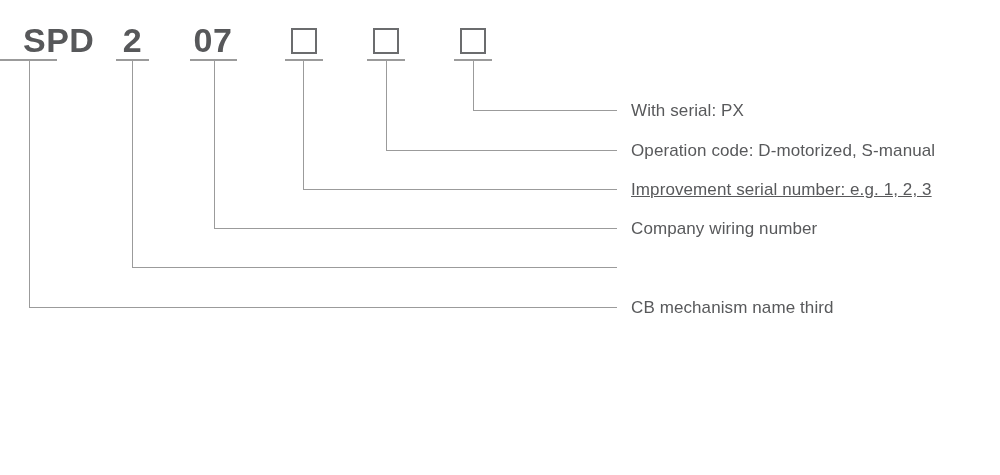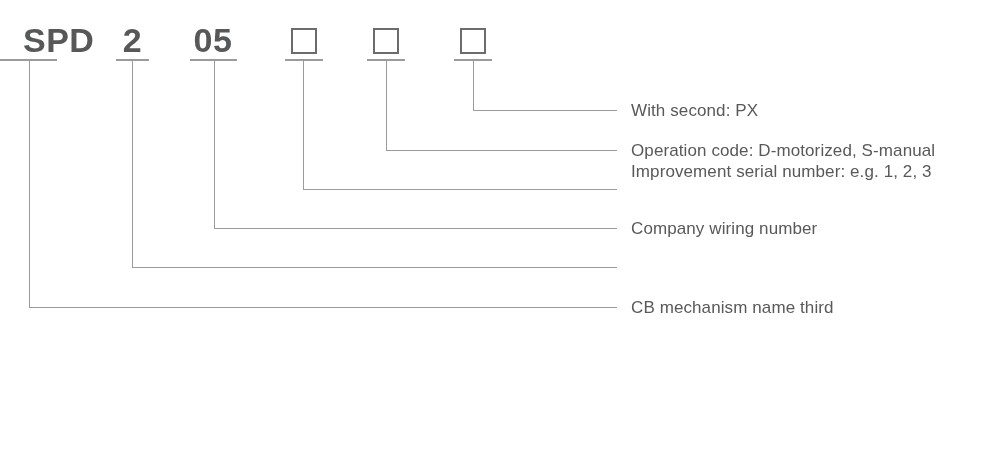--- a/index.html
+++ b/index.html
@@ -79,50 +79,50 @@
     height: 22px;
     line-height: 22px;
     font-family: "Liberation Sans", sans-serif;
     font-size: 17px;
     letter-spacing: 0.1px;
     color: var(--label-text, #58595b);
     white-space: nowrap;
   }
   .l-1 { top: 100px; }
   .l-2 { top: 140px; }
-  .l-3 { top: 161px; }
+  .l-3 { top: 179px; text-decoration: underline; }
   .l-4 { top: 218px; }
   .l-5 { top: 257px; }
   .l-6 { top: 297px; }
 </style>
 </head>
 <body>
 
 <div class="stage">
 
   <div class="code-text seg-spd">SPD</div>
   <div class="code-text seg-2">2</div>
-  <div class="code-text seg-07">05</div>
+  <div class="code-text seg-07">07</div>
   <div class="code-box box-1"></div>
   <div class="code-box box-2"></div>
   <div class="code-box box-3"></div>
 
   <div class="underline u-spd"></div>
   <div class="underline u-2"></div>
   <div class="underline u-07"></div>
   <div class="underline u-b1"></div>
   <div class="underline u-b2"></div>
   <div class="underline u-b3"></div>
 
   <div class="connector c-1"></div>
   <div class="connector c-2"></div>
   <div class="connector c-3"></div>
   <div class="connector c-4"></div>
   <div class="connector c-5"></div>
   <div class="connector c-6"></div>
 
-  <div class="legend-label l-1">With second: PX</div>
+  <div class="legend-label l-1">With serial: PX</div>
   <div class="legend-label l-2">Operation code: D-motorized, S-manual</div>
   <div class="legend-label l-3">Improvement serial number: e.g. 1, 2, 3</div>
   <div class="legend-label l-4">Company wiring number</div>
   <div class="legend-label l-6">CB mechanism name third</div>
 
 </div>
 
 </body></html>

